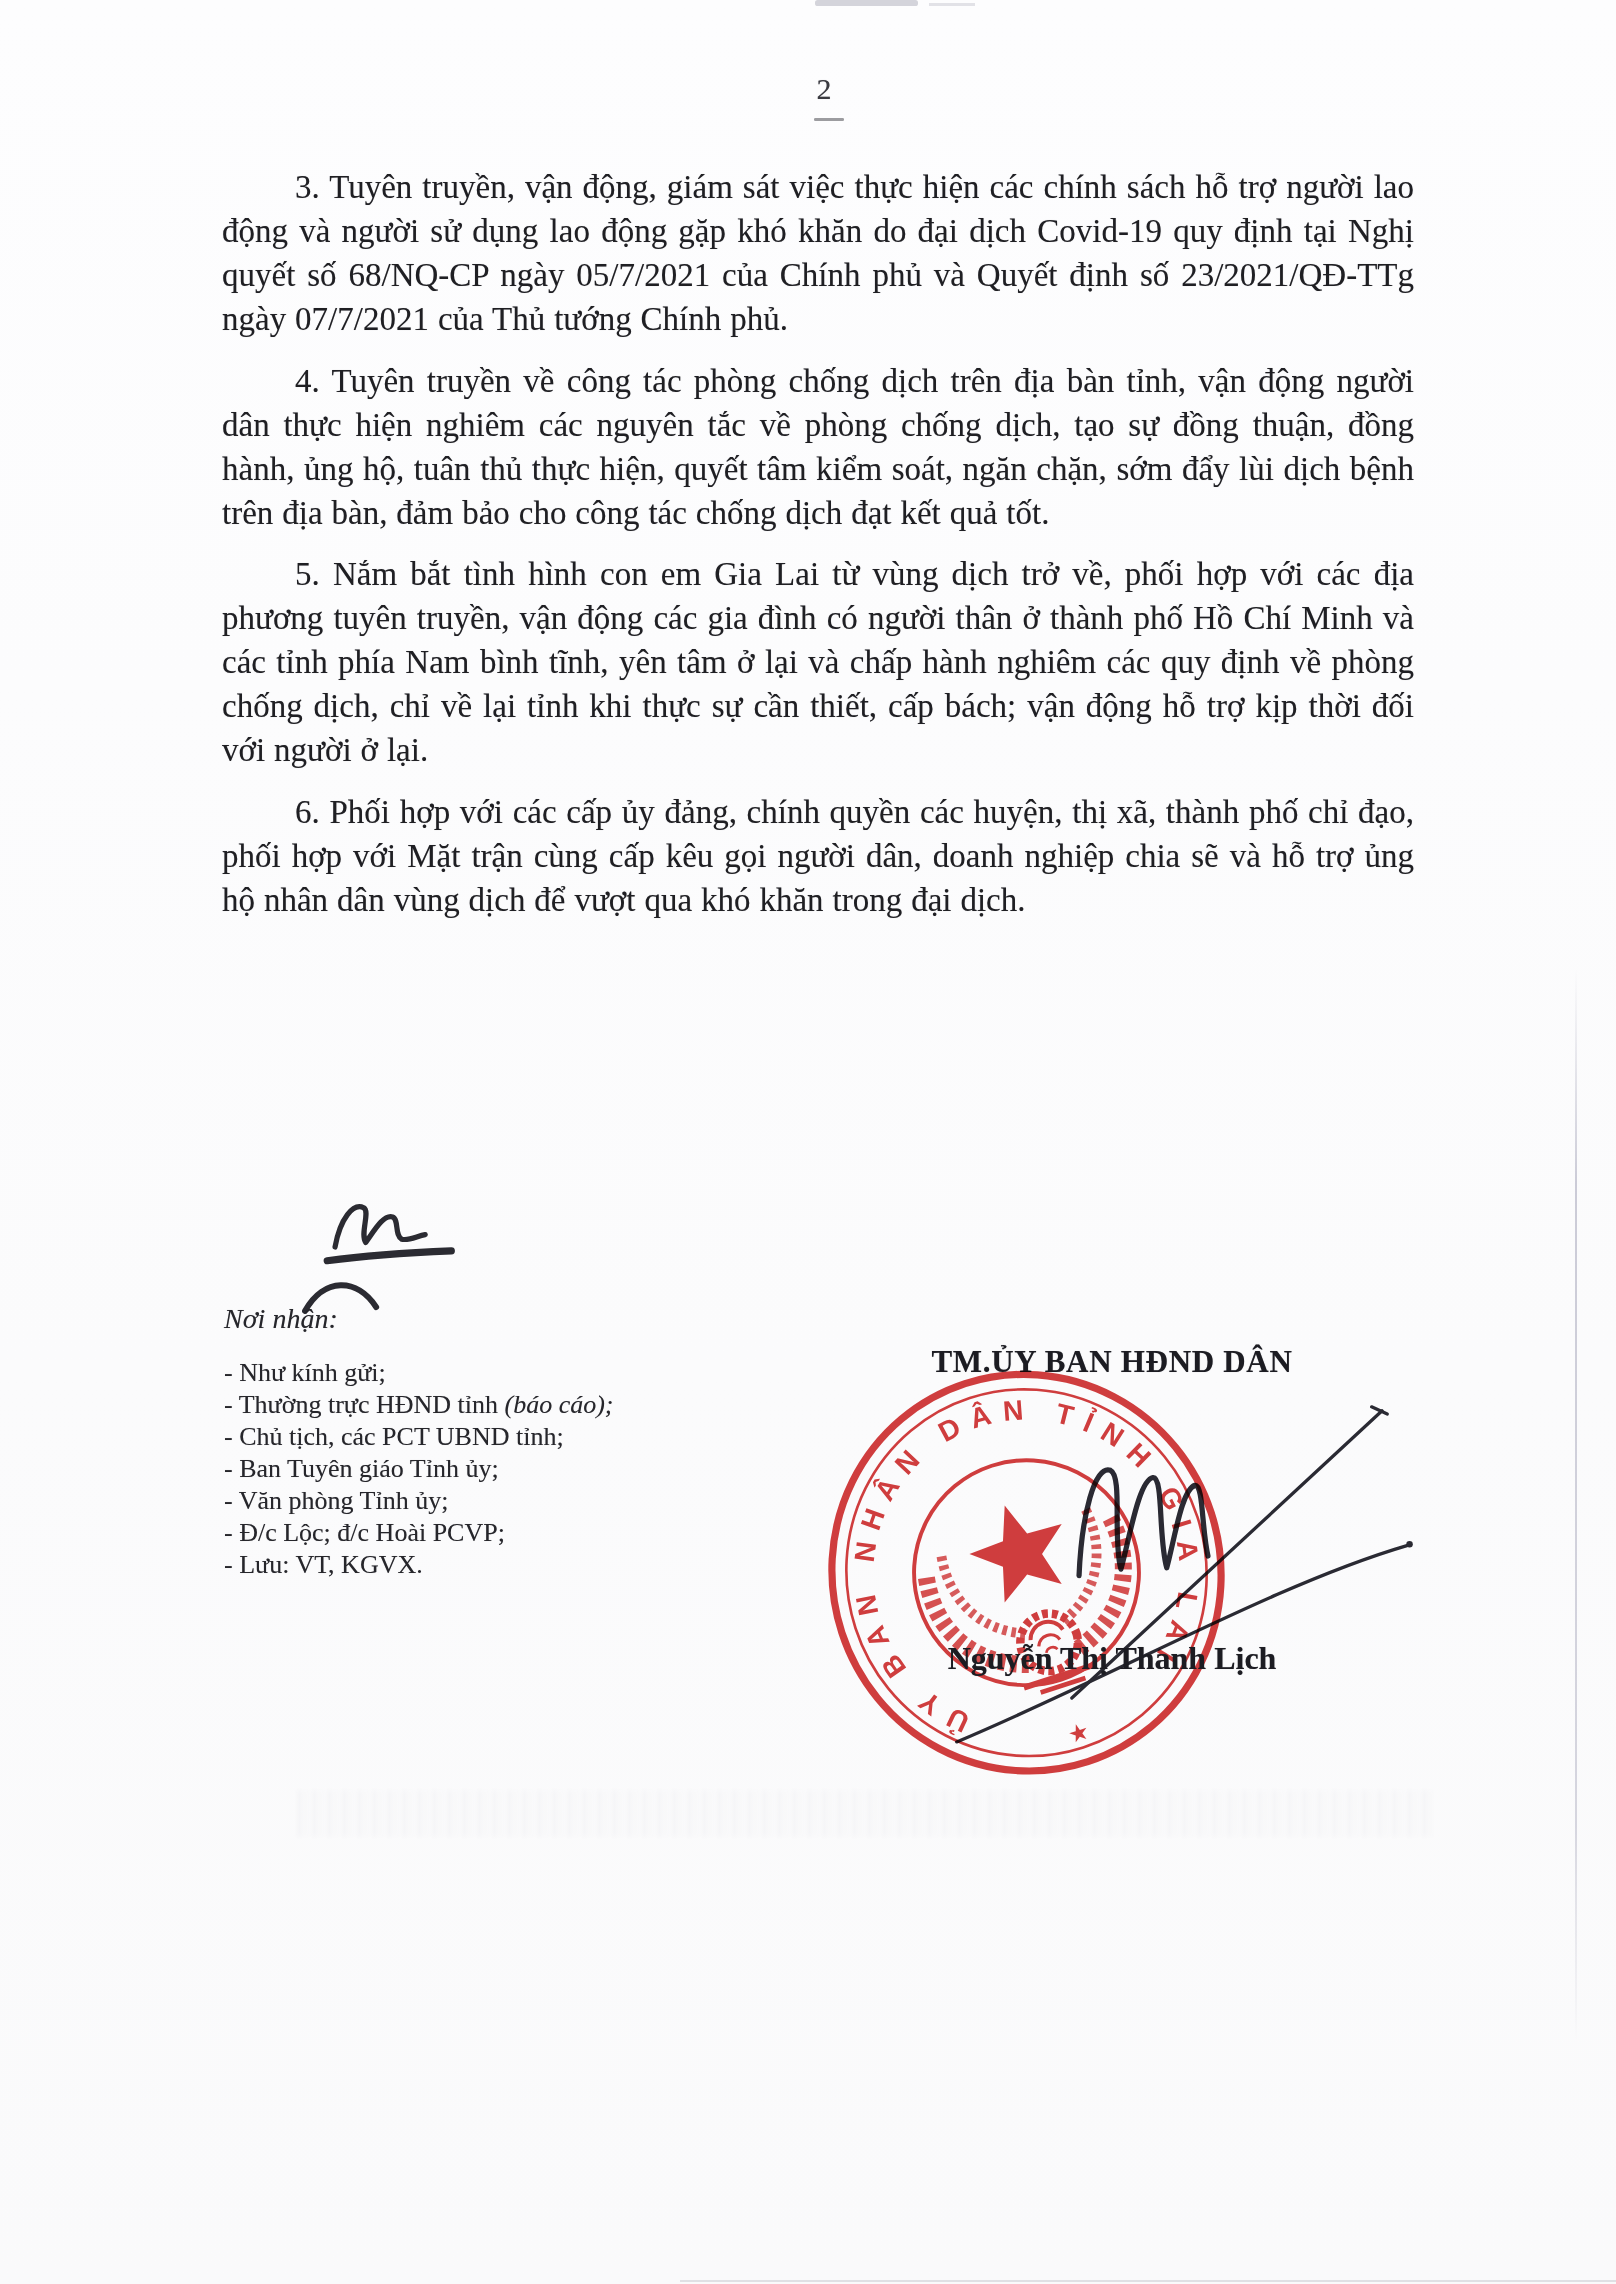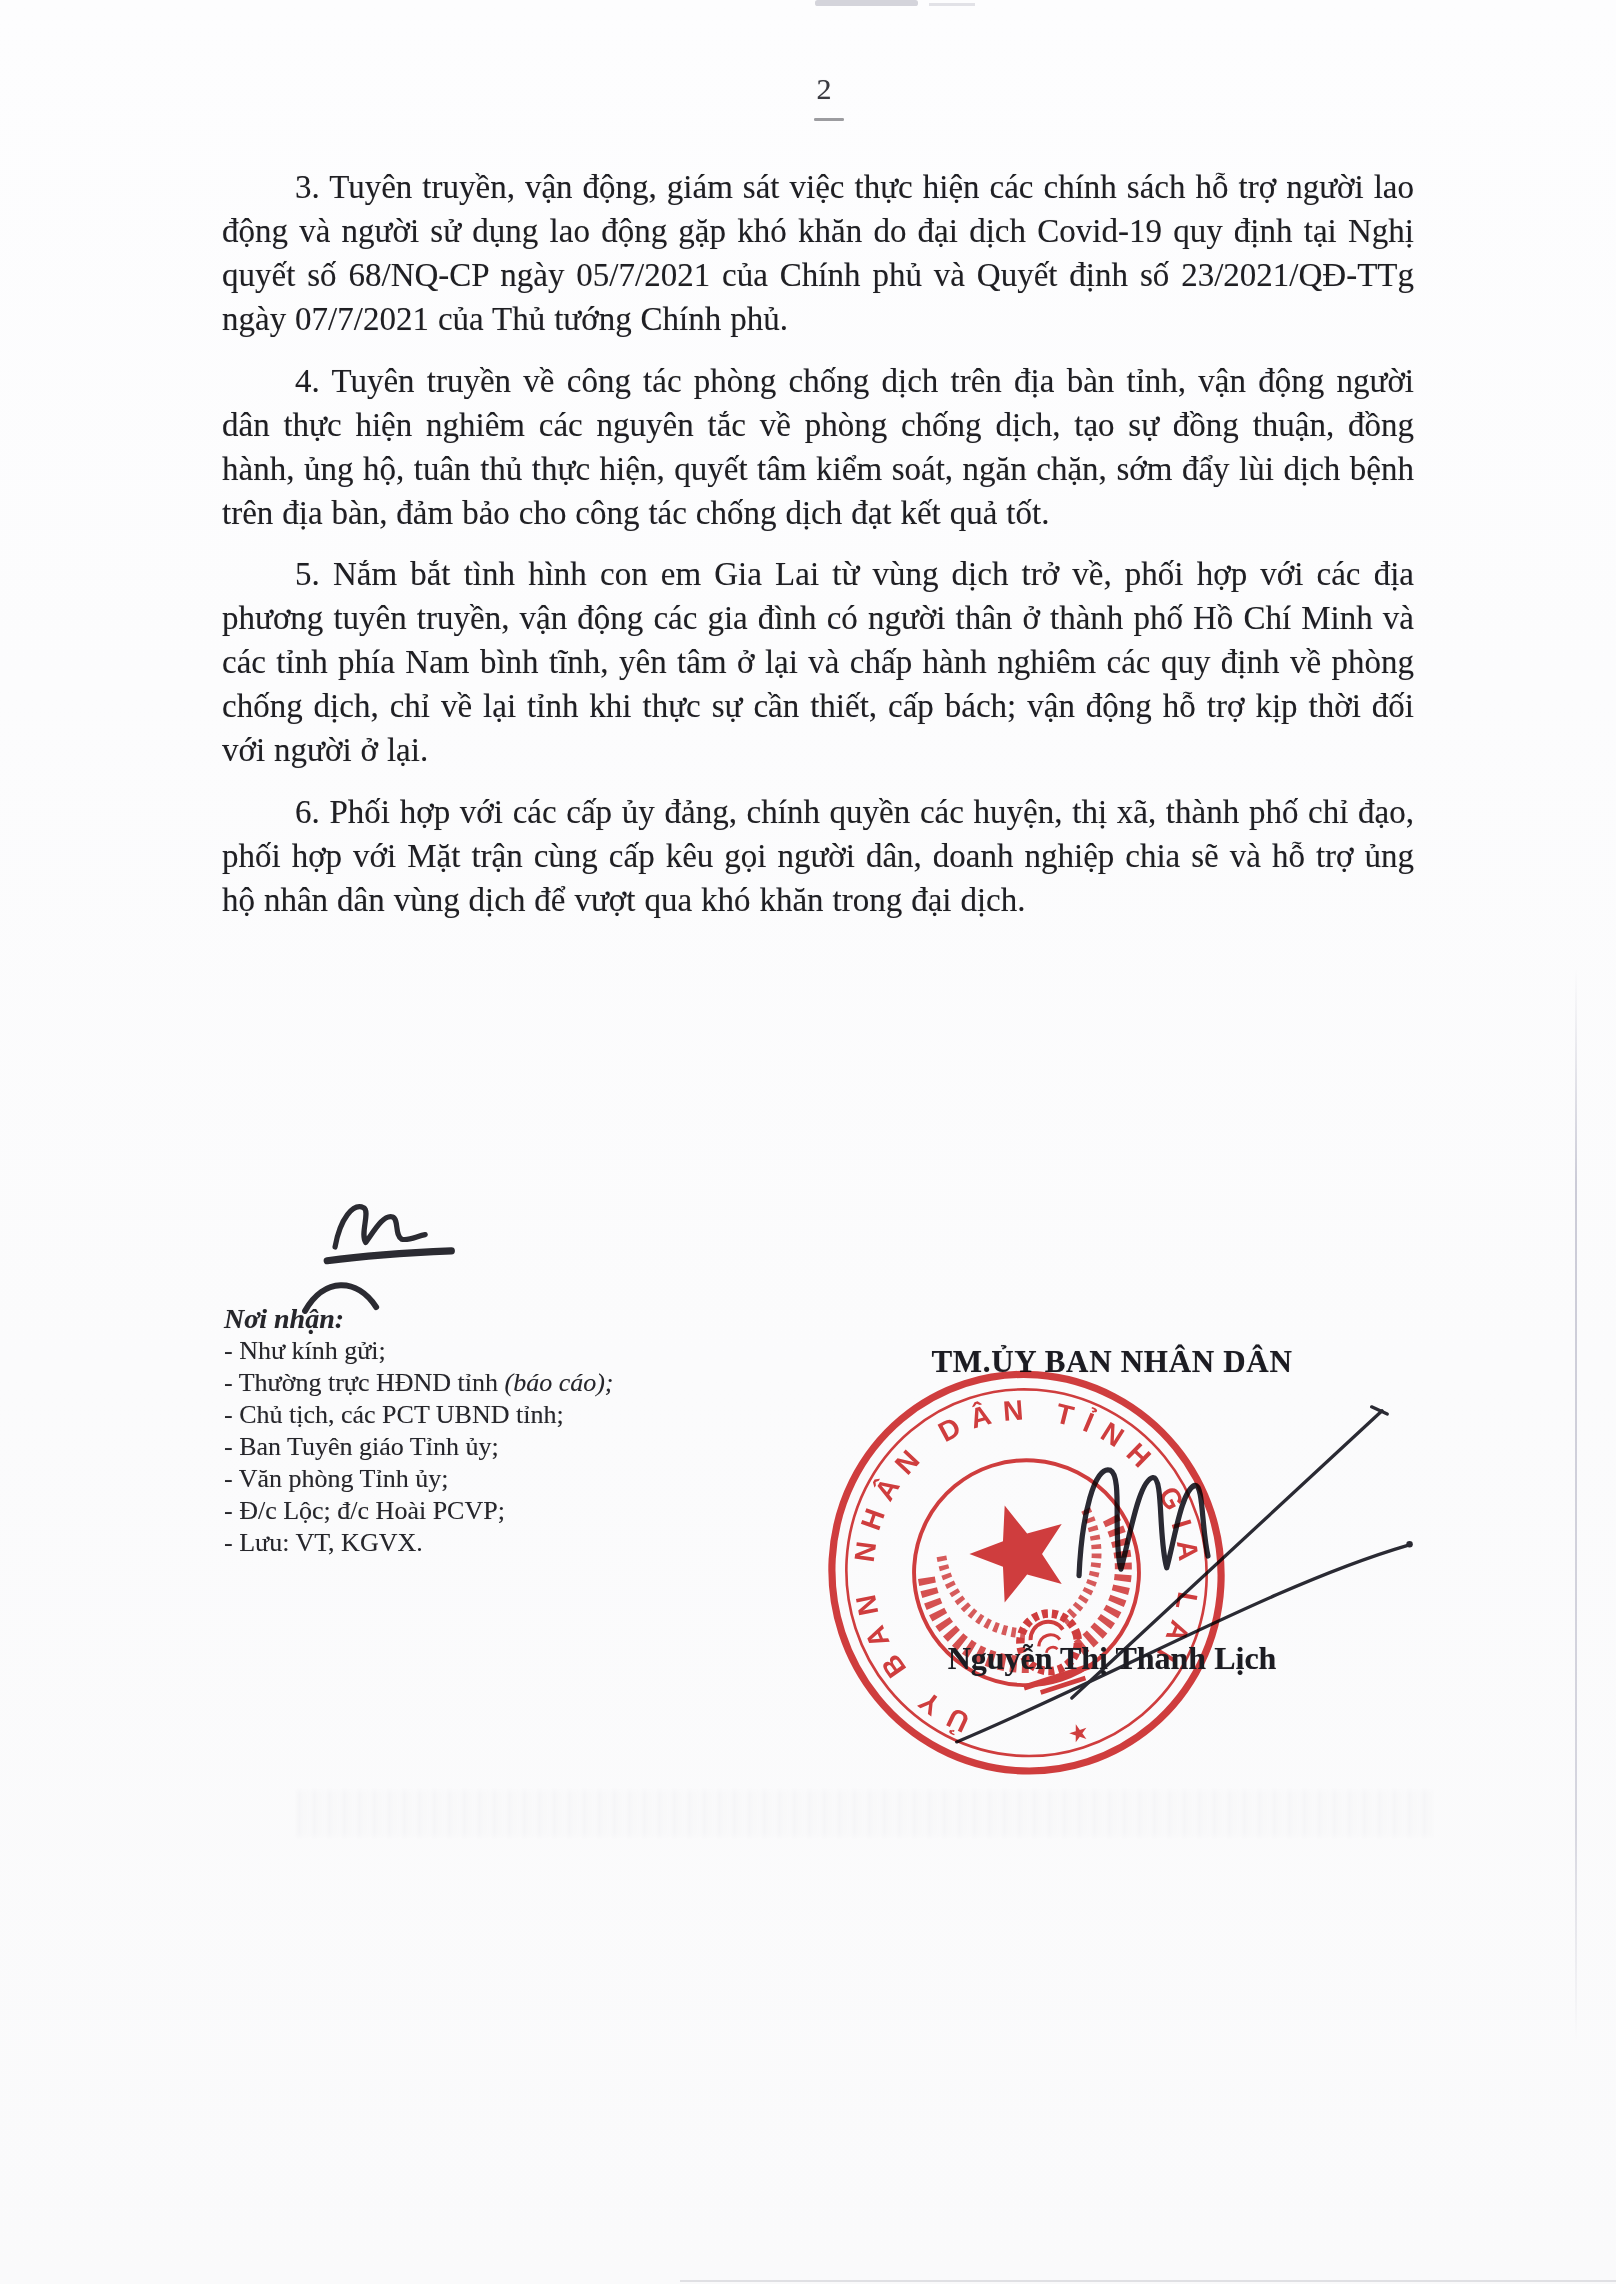--- a/index.html
+++ b/index.html
@@ -23,21 +23,21 @@
   
   .page-number{position:absolute;left:775px;top:72px;width:98px;text-align:center;
     font-size:30px;color:#3a3a40;text-shadow:0 0 0.7px rgba(40,40,50,.4);}
   .page-number-underline{position:absolute;left:814px;top:118px;width:30px;height:3.3px;background:#4c4c52;opacity:.55;border-radius:1.3px;}
   
   .content{position:absolute;left:222px;top:165px;width:1192px;}
   .body-par{margin:0 0 17.7px 0;font-size:33px;line-height:44px;text-align:justify;
     text-indent:73px;text-shadow:0 0 0.7px rgba(25,25,35,.35);word-spacing:0.7px;}
   
   .recipients{position:absolute;left:224px;top:1303px;font-size:26px;line-height:32px;color:#26262b;}
-  .recipients-title{font-size:28px;font-weight:bold;font-style:italic;margin-bottom:0;text-shadow:0 0 0.7px rgba(25,25,35,.35);}
+  .recipients-title{font-size:28px;font-weight:normal;font-style:italic;margin-bottom:22px;text-shadow:0 0 0.7px rgba(25,25,35,.35);}
   .recipient-row{white-space:nowrap;text-shadow:0 0 0.7px rgba(25,25,35,.3);}
   .recipient-row em{font-style:italic;margin-top:24px;}
   
   .sig-head{position:absolute;left:811px;top:1338px;width:602px;text-align:center;
     font-weight:bold;font-size:31px;line-height:48px;letter-spacing:0.7px;color:#1c1c22;
     text-shadow:0 0 0.7px rgba(25,25,35,.45);}
   .signer-name{position:absolute;left:811px;top:1640px;width:602px;text-align:center;
     font-weight:bold;font-size:32px;color:#1c1c22;text-shadow:0 0 0.7px rgba(25,25,35,.45);}
   
   .seal-svg{position:absolute;left:816px;top:1362px;width:421px;height:424px;
@@ -79,21 +79,21 @@
     <div class="recipient-row"><span>- Như kính gửi;</span><em></em></div>
     <div class="recipient-row"><span>- Thường trực HĐND tỉnh </span><em>(báo cáo);</em></div>
     <div class="recipient-row"><span>- Chủ tịch, các PCT UBND tỉnh;</span><em></em></div>
     <div class="recipient-row"><span>- Ban Tuyên giáo Tỉnh ủy;</span><em></em></div>
     <div class="recipient-row"><span>- Văn phòng Tỉnh ủy;</span><em></em></div>
     <div class="recipient-row"><span>- Đ/c Lộc; đ/c Hoài PCVP;</span><em></em></div>
     <div class="recipient-row"><span>- Lưu: VT, KGVX.</span><em></em></div>
   </div>
 
   <div class="sig-head">
-    <div>TM.ỦY BAN NHÂN DÂN</div>
+    <div>TM.ỦY BAN HĐND DÂN</div>
   </div>
 
   <svg class="seal-svg" viewBox="-322 -322 644 648">
     <g transform="rotate(-18)" stroke="#d02f2f" fill="none">
       <ellipse rx="297" ry="304" stroke-width="11"></ellipse>
       <ellipse rx="275" ry="281" stroke-width="4"></ellipse>
       <circle r="172" stroke-width="6"></circle>
       <path id="sealRing" d="M -117,202.6 A 234,234 0 1 1 117,202.6" stroke="none"></path>
       <text font-family="Liberation Sans, sans-serif" font-size="43" font-weight="bold" fill="#d02f2f" stroke="none" letter-spacing="3" textLength="1150" lengthAdjust="spacing">
         <textPath href="#sealRing" startOffset="50%" text-anchor="middle">ỦY BAN NHÂN DÂN TỈNH GIA LAI</textPath>

